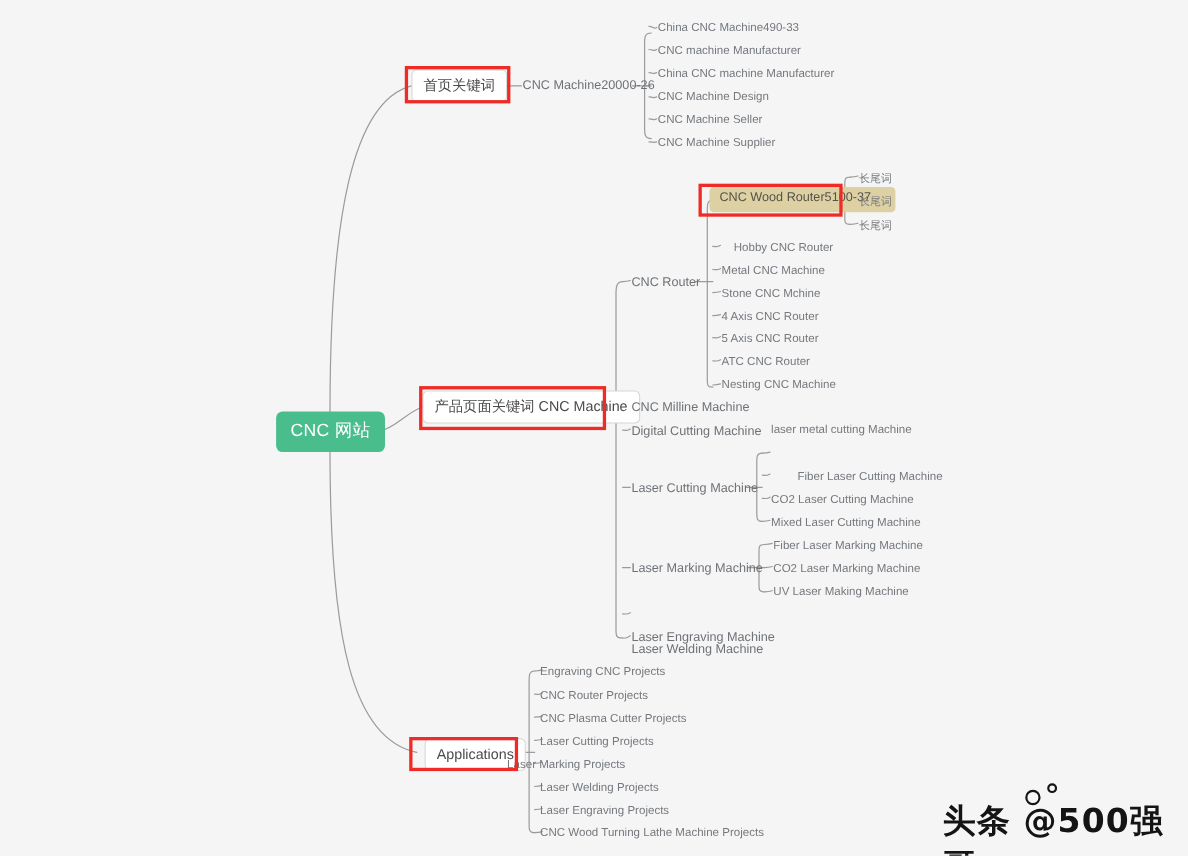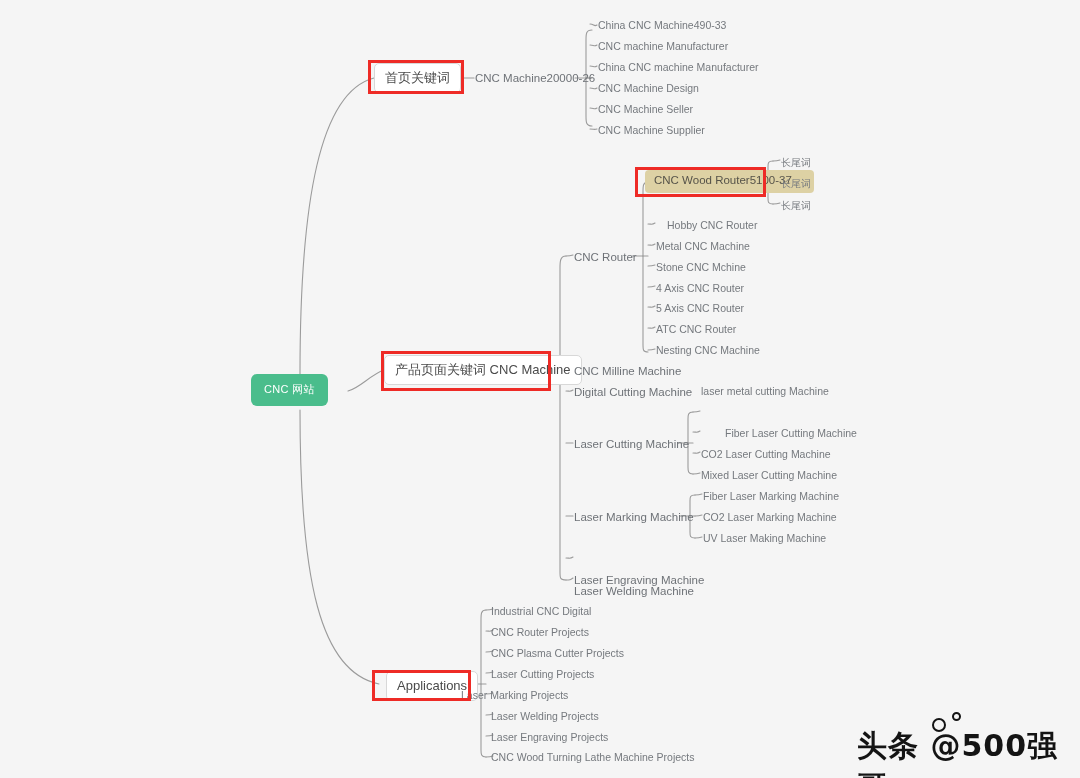--- a/index.html
+++ b/index.html
@@ -34,21 +34,21 @@
     position: absolute;
     white-space: nowrap;
     box-sizing: border-box;
     line-height: 1;
   }
 
   
   .root-node {
     background: #4abd8c;
     color: #ffffff;
-    font-size: 11px;
+    font-size: 16px;
     border-radius: 6px;
     padding: 10px 13px 11px 13px;
     letter-spacing: .3px;
   }
 
   
   .l1-node {
     background: #ffffff;
     color: #4a4a4a;
     font-size: 13px;
@@ -231,21 +231,21 @@
   <div class="node plain-node lvl2" style="left:573px; top:510px;">Laser Marking Machine</div>
   <div class="node plain-node lvl3" style="left:702px; top:489px;">Fiber Laser Marking Machine</div>
   <div class="node plain-node lvl3" style="left:702px; top:510px;">CO2 Laser Marking Machine</div>
   <div class="node plain-node lvl3" style="left:702px; top:531px;">UV Laser Making Machine</div>
 
   <div class="node plain-node lvl2" style="left:573px; top:552px;margin-top:32px;">Laser Welding Machine</div>
   <div class="node plain-node lvl2" style="left:573px; top:573px;">Laser Engraving Machine</div>
 
   <div class="node l1-node" style="left:386px; top:671px;">Applications</div>
 
-  <div class="node plain-node lvl3" style="left:490px; top:604px;">Industrial CNC Digital</div>
+  <div class="node plain-node lvl3" style="left:490px; top:604px;">Engraving CNC Projects</div>
   <div class="node plain-node lvl3" style="left:490px; top:625px;">CNC Router Projects</div>
   <div class="node plain-node lvl3" style="left:490px; top:646px;">CNC Plasma Cutter Projects</div>
   <div class="node plain-node lvl3" style="left:490px; top:667px;">Laser Cutting Projects</div>
   <div class="node plain-node lvl3" style="left:460px; top:688px;">Laser Marking Projects</div>
   <div class="node plain-node lvl3" style="left:490px; top:709px;">Laser Welding Projects</div>
   <div class="node plain-node lvl3" style="left:490px; top:730px;">Laser Engraving Projects</div>
   <div class="node plain-node lvl3" style="left:490px; top:750px;">CNC Wood Turning Lathe Machine Projects</div>
 
   <div class="red-box" style="left:368px; top:60px; width:96px; height:34px;"></div>
   <div class="red-box" style="left:381px; top:351px; width:170px; height:40px;"></div>

